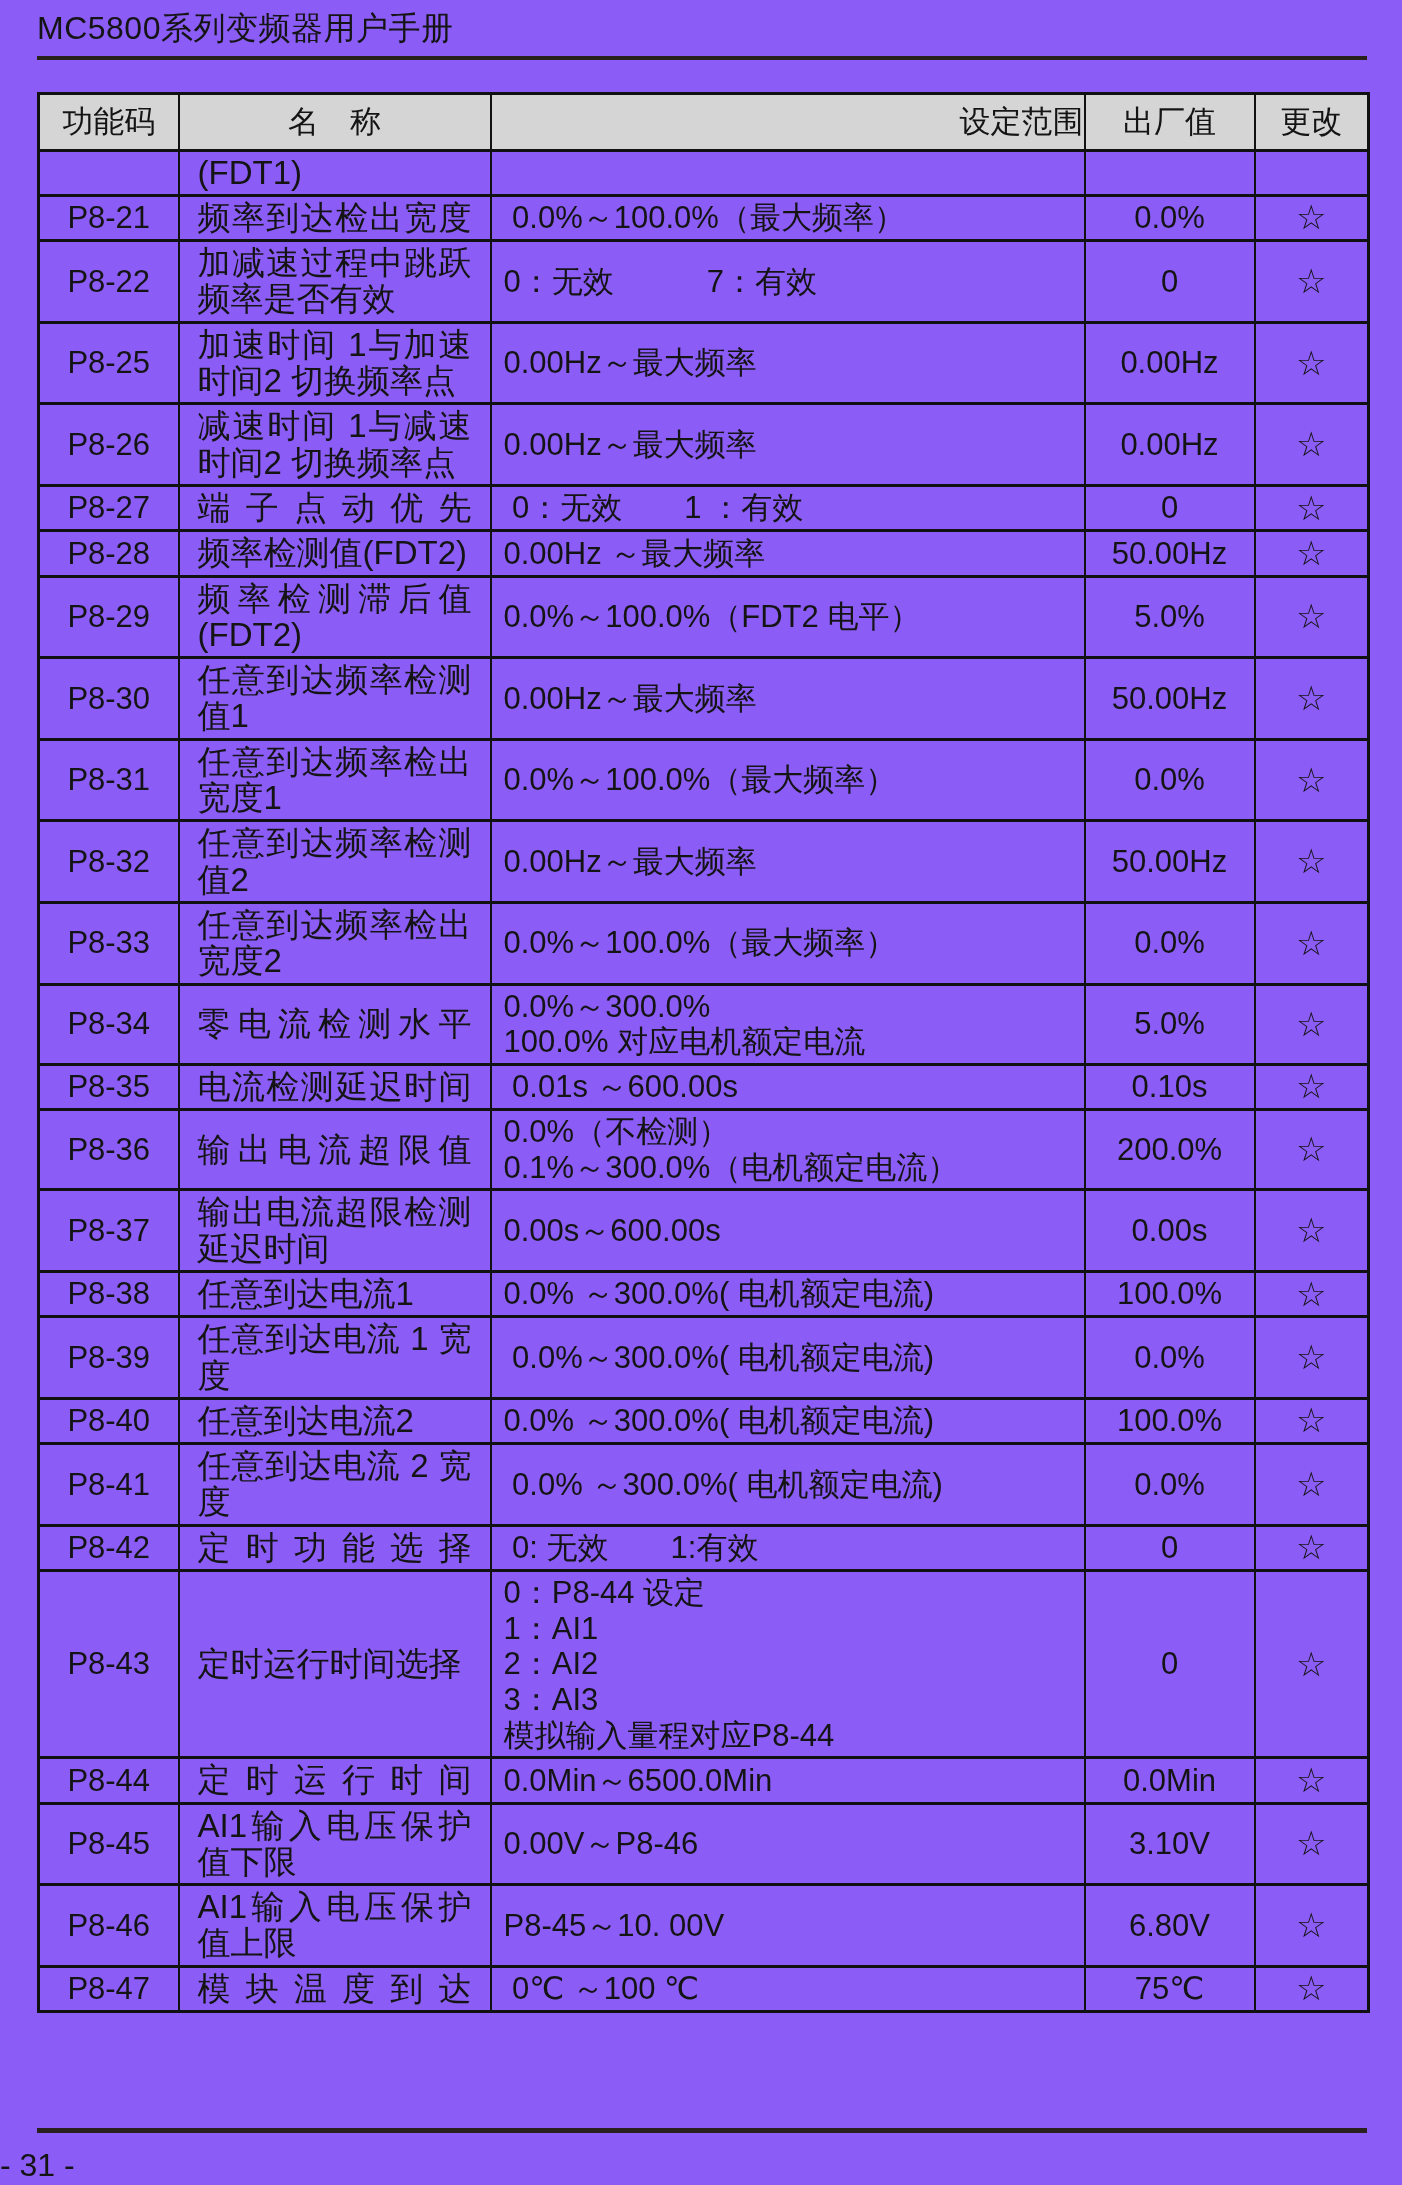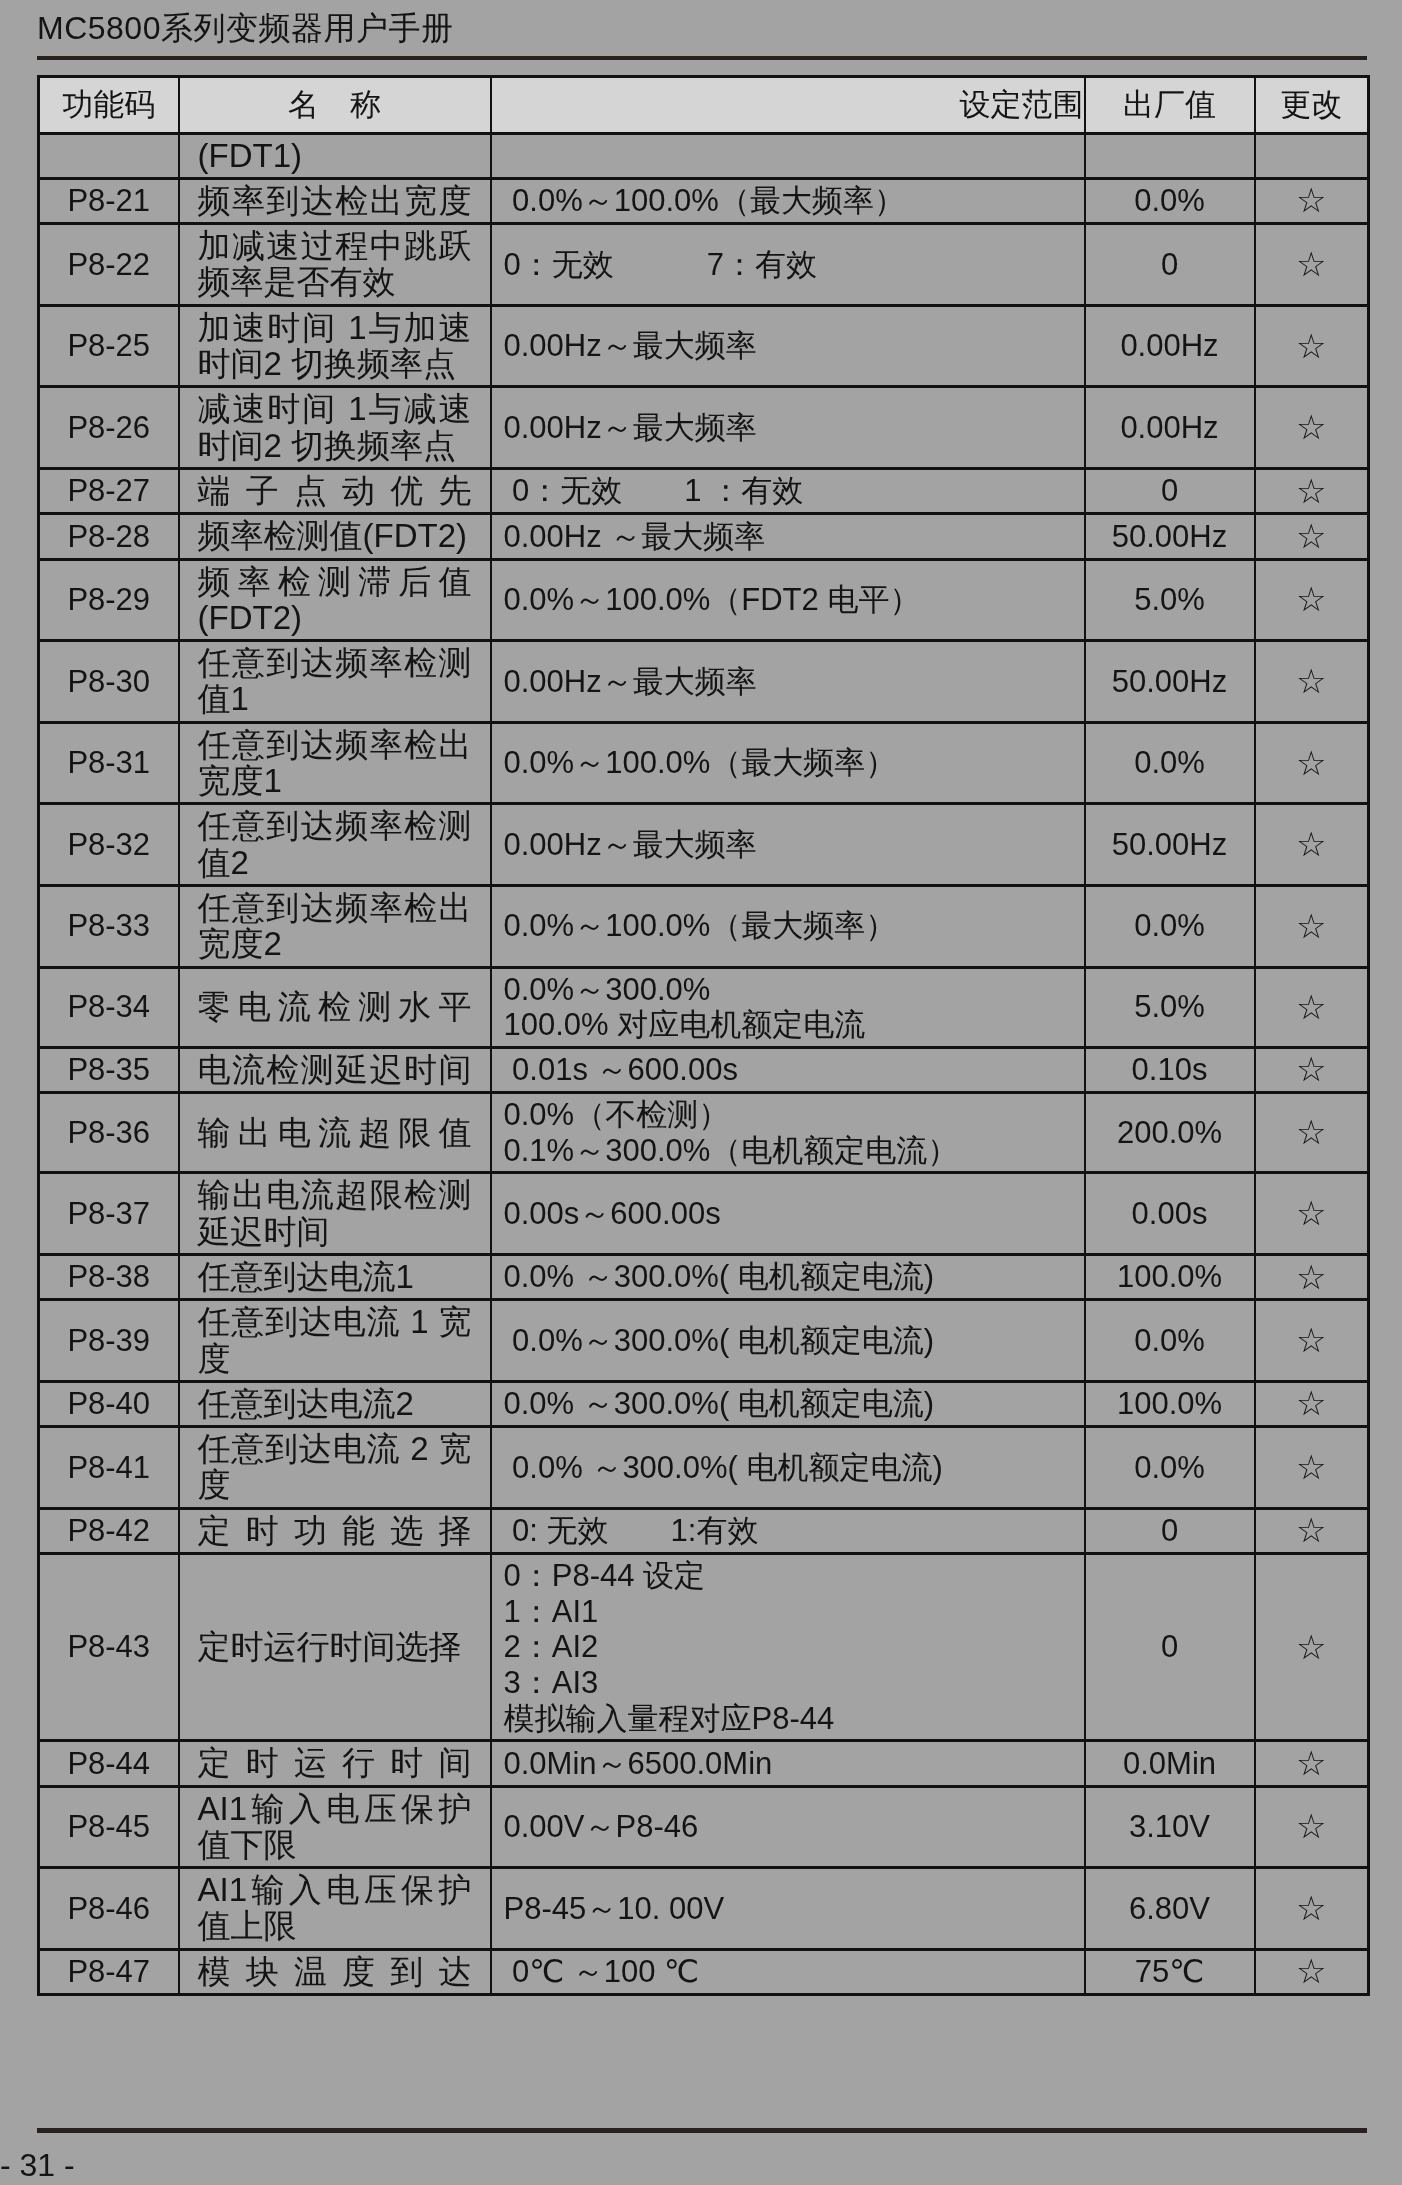--- a/index.html
+++ b/index.html
@@ -1,27 +1,27 @@
 <!DOCTYPE html>
 <html style="--header-bg: #d5d5d5; --border: #111111; --rule: #28211d; --text: #141414; --page-bg: #ffffff;"><head>
 <meta charset="utf-8">
 <style>
   html,body { margin:0; padding:0; background:#e8e8e8; }
   .page {
-    position:relative; width:1402px; height:2185px; background:#a3a3a3;
+    position:relative; width:1402px; height:2185px; background:#8b5cf6;
     font-family:"Liberation Sans","DejaVu Sans",sans-serif; color:#141414;
     box-sizing:border-box; padding:8px 35px 0 37px; overflow:hidden;
     margin:0 auto;
   }
   .doc-title { font-size:32px; line-height:1.3; letter-spacing:0.5px; }
   .header-rule { margin-top:6px; height:4px; background:var(--rule,#28211d); }
 
   table.param {
     border-collapse:collapse; table-layout:fixed; width:1330px;
-    margin-top:15px; border:3px solid var(--border,#111111);
+    margin-top:32px; border:3px solid var(--border,#111111);
   }
   th, td {
     border:2px solid var(--border,#111111);
     border-top-width:3px; border-bottom-width:3px;
     vertical-align:middle; overflow:hidden;
   }
   thead th {
     background:var(--header-bg,#d5d5d5); font-weight:400;
     font-size:31px; padding:6px 0; text-align:center;
   }

